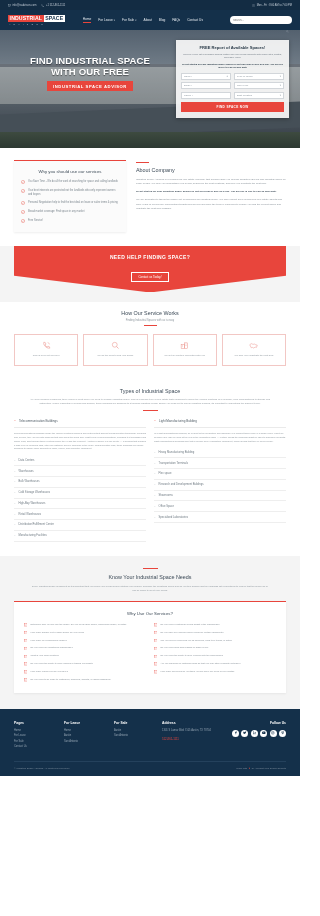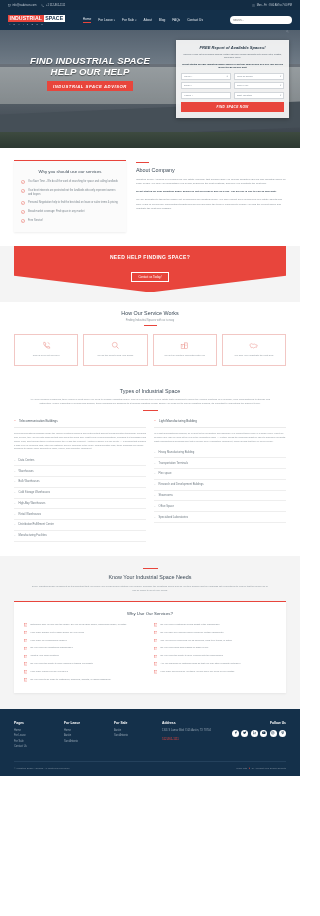--- a/index.html
+++ b/index.html
@@ -68,21 +68,20 @@
   .nav-search input {
     border: none; outline: none; font-size: 2.7px; width: 100%;
     color: #8d9aa6; font-family: "Liberation Sans", sans-serif; background: transparent;
   }
   .nav-search .mag { width: 3px; height: 3px; }
 
   
   .hero {
     position: relative; height: 118px; overflow: hidden;
     background: linear-gradient(#7f8a93 0%, #9aa3a9 28%, #b9bdbd 40%, #8f9599 46%, #6f7579 56%, #5e6468 70%, #4f5458 100%);
-    font-style: italic;
   }
   .hero-sky {
     position: absolute; top: 0; left: 0; right: 0; height: 42px;
     background: linear-gradient(#6e7a85, #9fa8ae);
   }
   .hero-building {
     position: absolute; top: 34px; left: 0; right: 0; height: 40px;
     background: linear-gradient(#cfd1cd, #b3b5b1);
   }
   .hero-building:after {
@@ -358,21 +357,21 @@
     <div class="hero-building"></div>
     <div class="hero-ground"></div>
     <div class="hero-road"></div>
     <div class="hero-grass"></div>
     <div class="hero-overlay"></div>
 
     <div class="hero-inner">
       <div class="hero-left">
         <div class="hero-title">
           <span>FIND INDUSTRIAL SPACE</span>
-          <span class="l2">HELP OUR HELP</span>
+          <span class="l2">WITH OUR FREE</span>
         </div>
         <div class="hero-badge">INDUSTRIAL SPACE ADVISOR</div>
       </div>
 
       <div class="hero-form">
         <div class="hf-title">FREE Report of Available Spaces!</div>
         <div class="hf-sub">Receive a free list of available spaces custom for your needs complete with lease rates, photos, price/sale years.</div>
         <div class="hf-note">To get started on your industrial space search fill out our form or give us a call. Our service is free to you so why wait!</div>
         <div class="hf-grid">
           <div class="hf-col">

